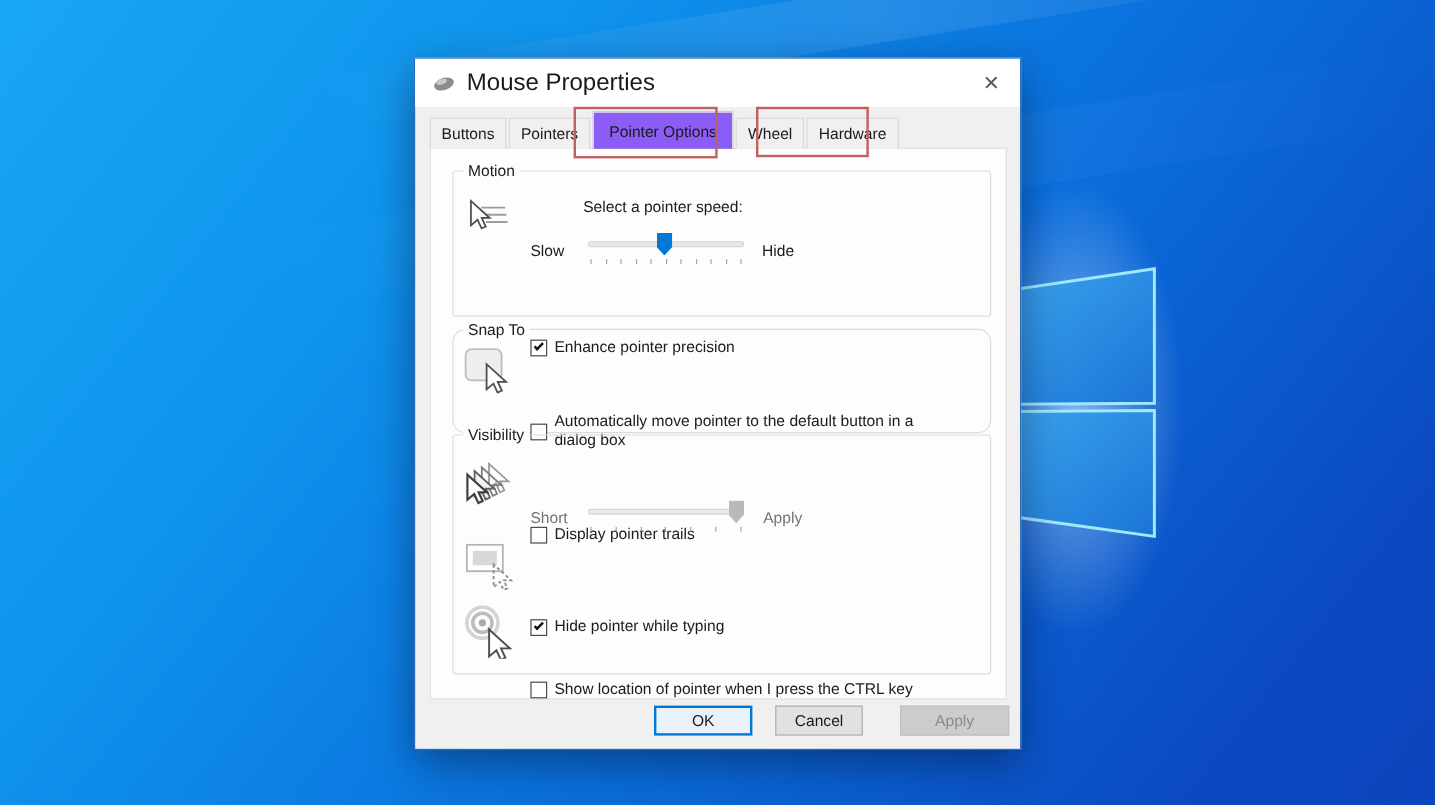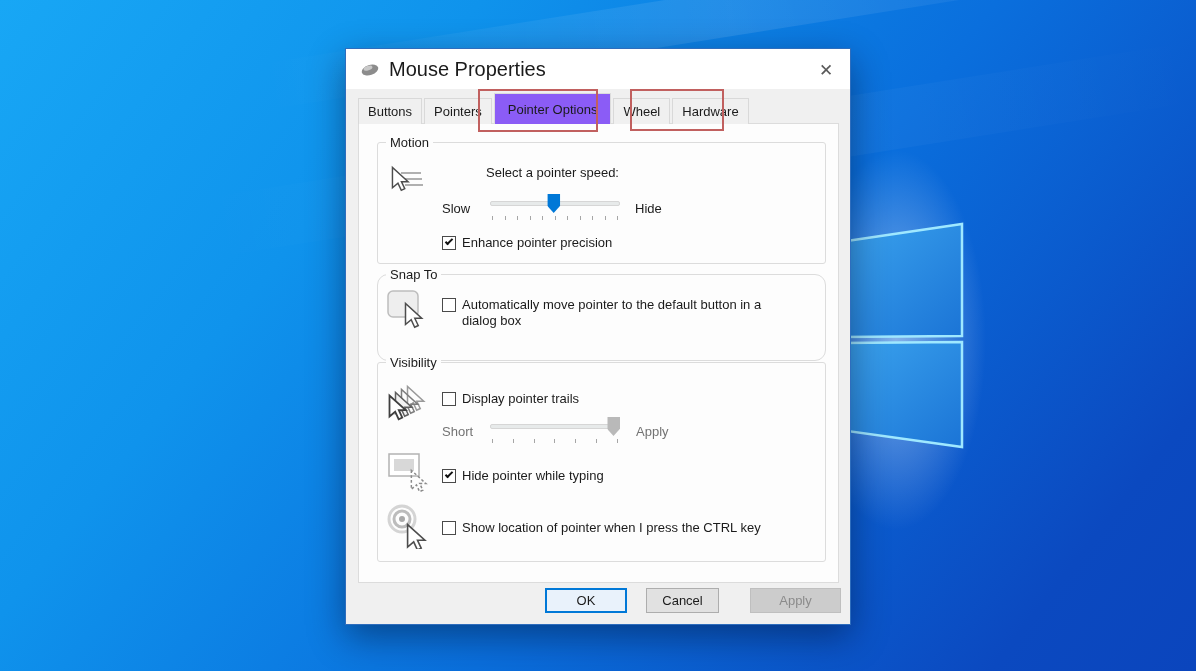--- a/index.html
+++ b/index.html
@@ -42,21 +42,21 @@
   .grouplabel { position:absolute; top:-8px; left:8px; background:#fdfdfd; padding:0 4px; font-size:13px; }
   .g-motion { left:18px; top:18px; width:449px; height:122px; }
   .g-snap   { left:18px; top:150px; width:449px; height:87px;border-radius:11px; }
   .g-vis    { left:18px; top:238px; width:449px; height:200px; }
 
   .abs { position:absolute; }
   .lbl { font-size:13px; white-space:nowrap; }
   .dis { color:#737373; }
 
   
-  .cbrow { position:absolute; display:flex; align-items:flex-start; cursor:default; }
+  .cbrow { position:absolute; display:flex; align-items:center; cursor:default;margin-top:46px; }
   .cb { width:14px; height:14px; background:#fff; border:1px solid #4a4a4a; flex:0 0 14px;
     position:relative; margin-top:1px; cursor:pointer; }
   .cb .mark { display:none; position:absolute; left:2px; top:2px; width:8px; height:4px;
     border-left:2px solid #111; border-bottom:2px solid #111; transform:rotate(-45deg); }
   .cb.checked .mark { display:block; }
   .cbtext { margin-left:6px; font-size:13px; line-height:16px; }
 
   
   .slider { position:absolute; width:130px; height:28px; }
   .slider .track { position:absolute; left:0; top:7px; width:130px; height:5px;

